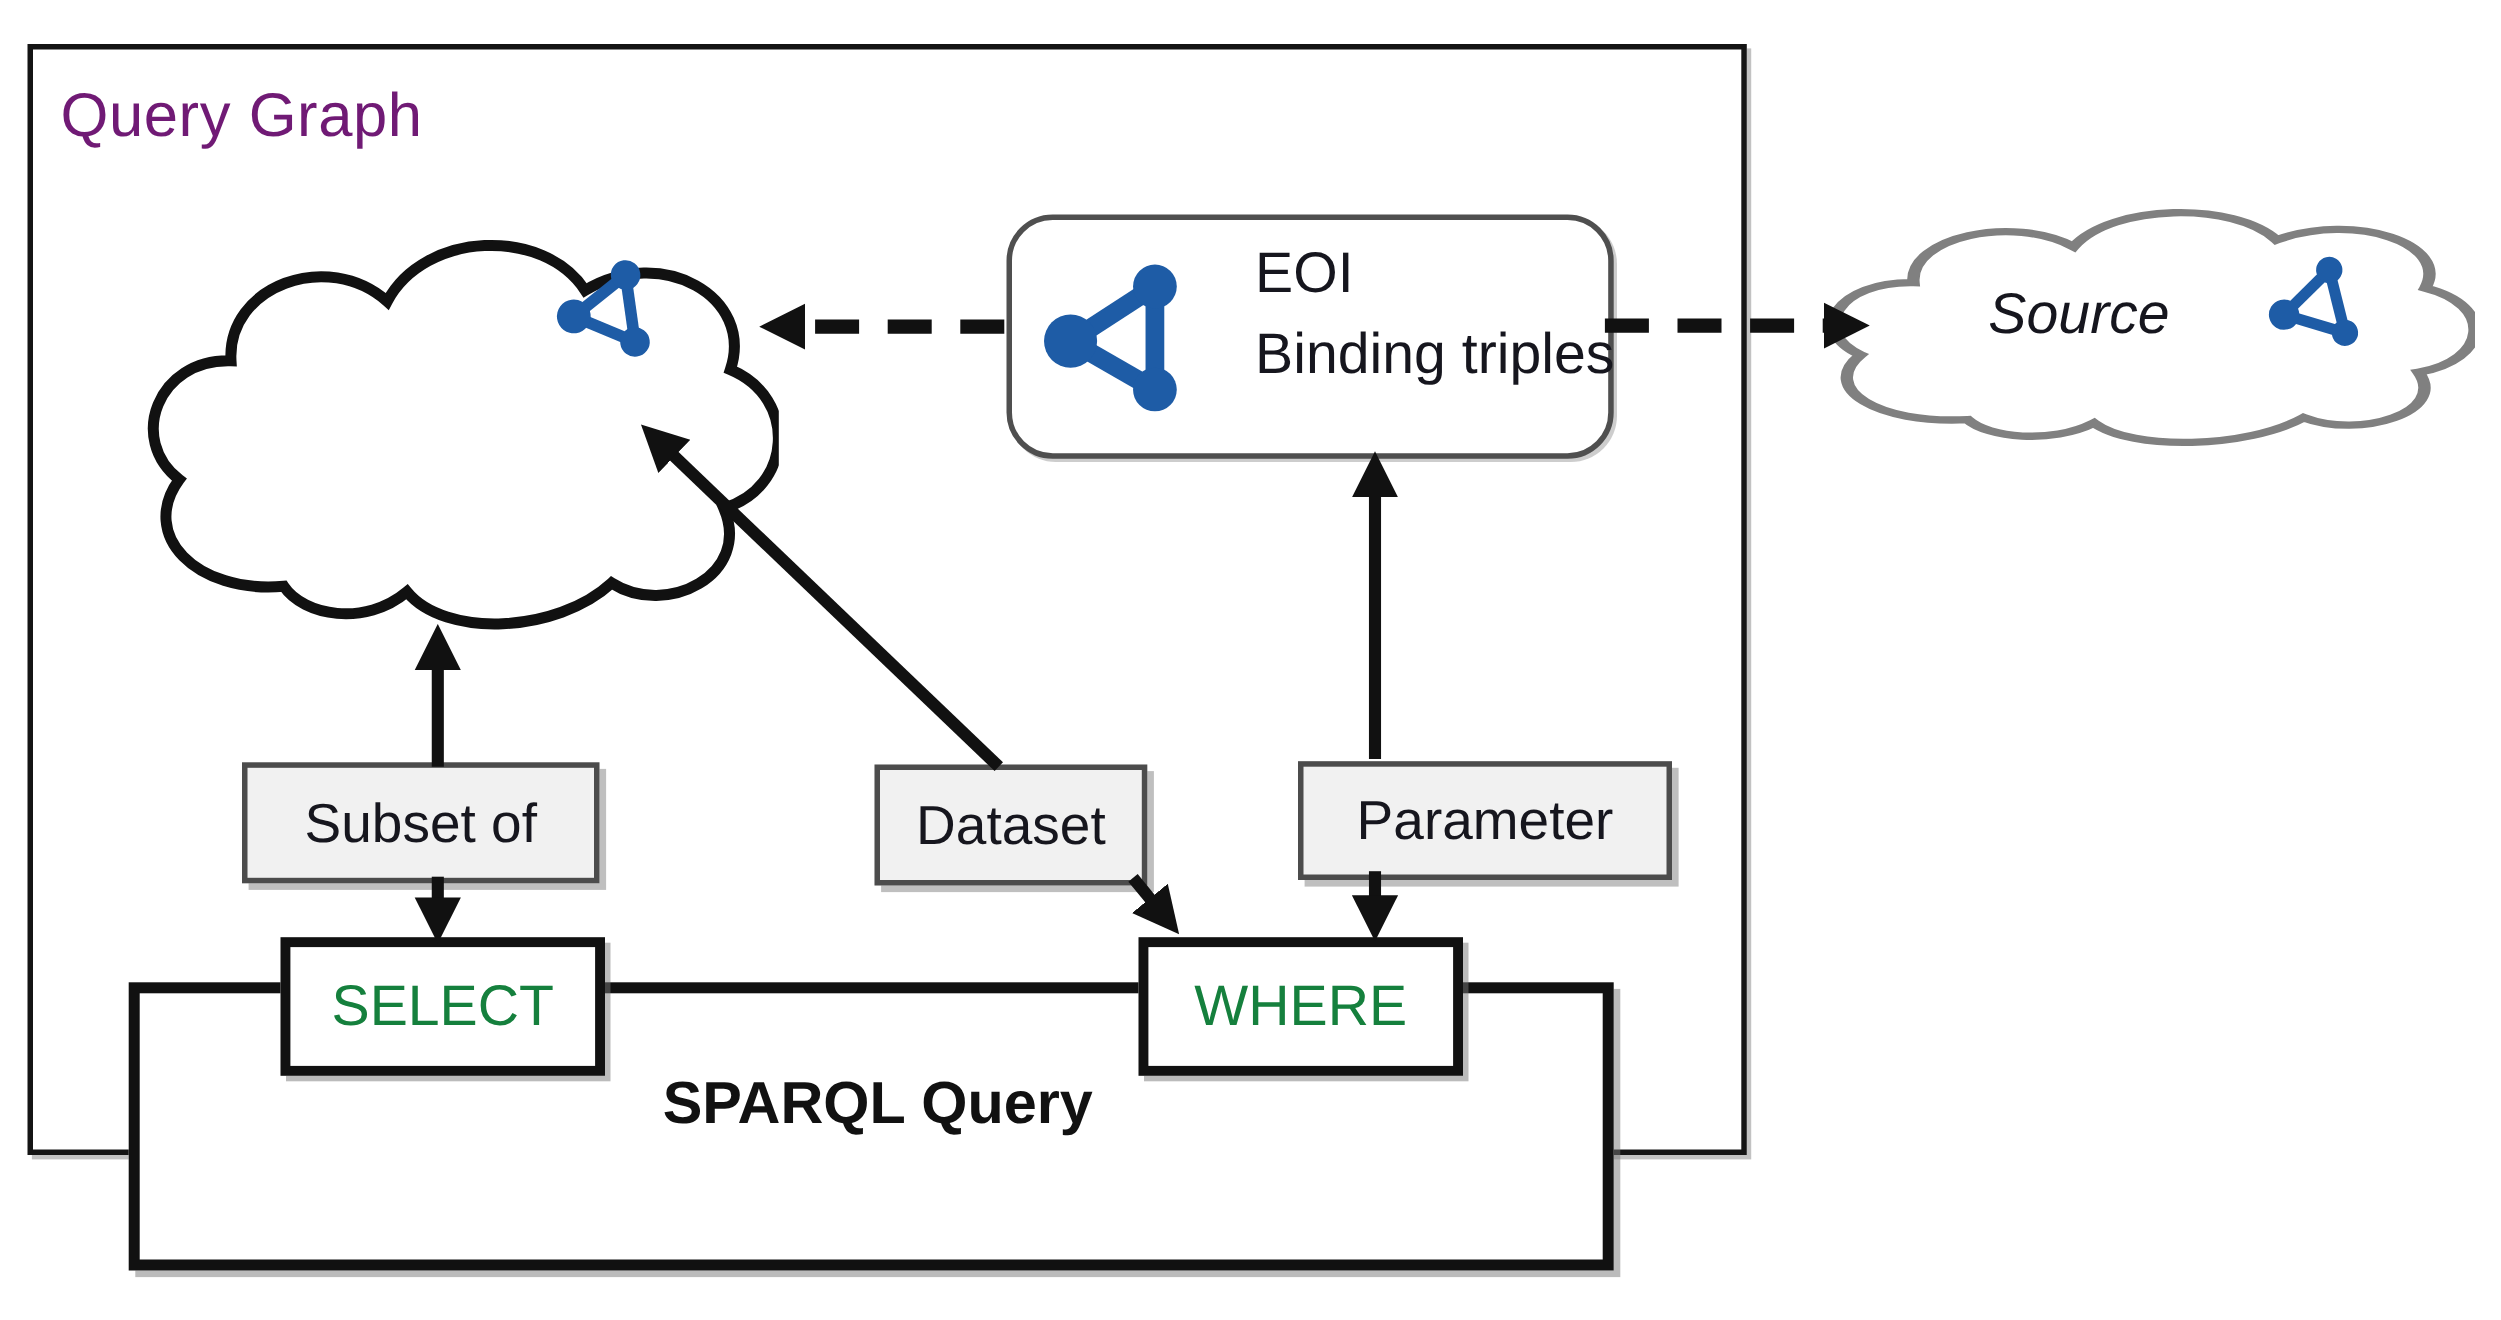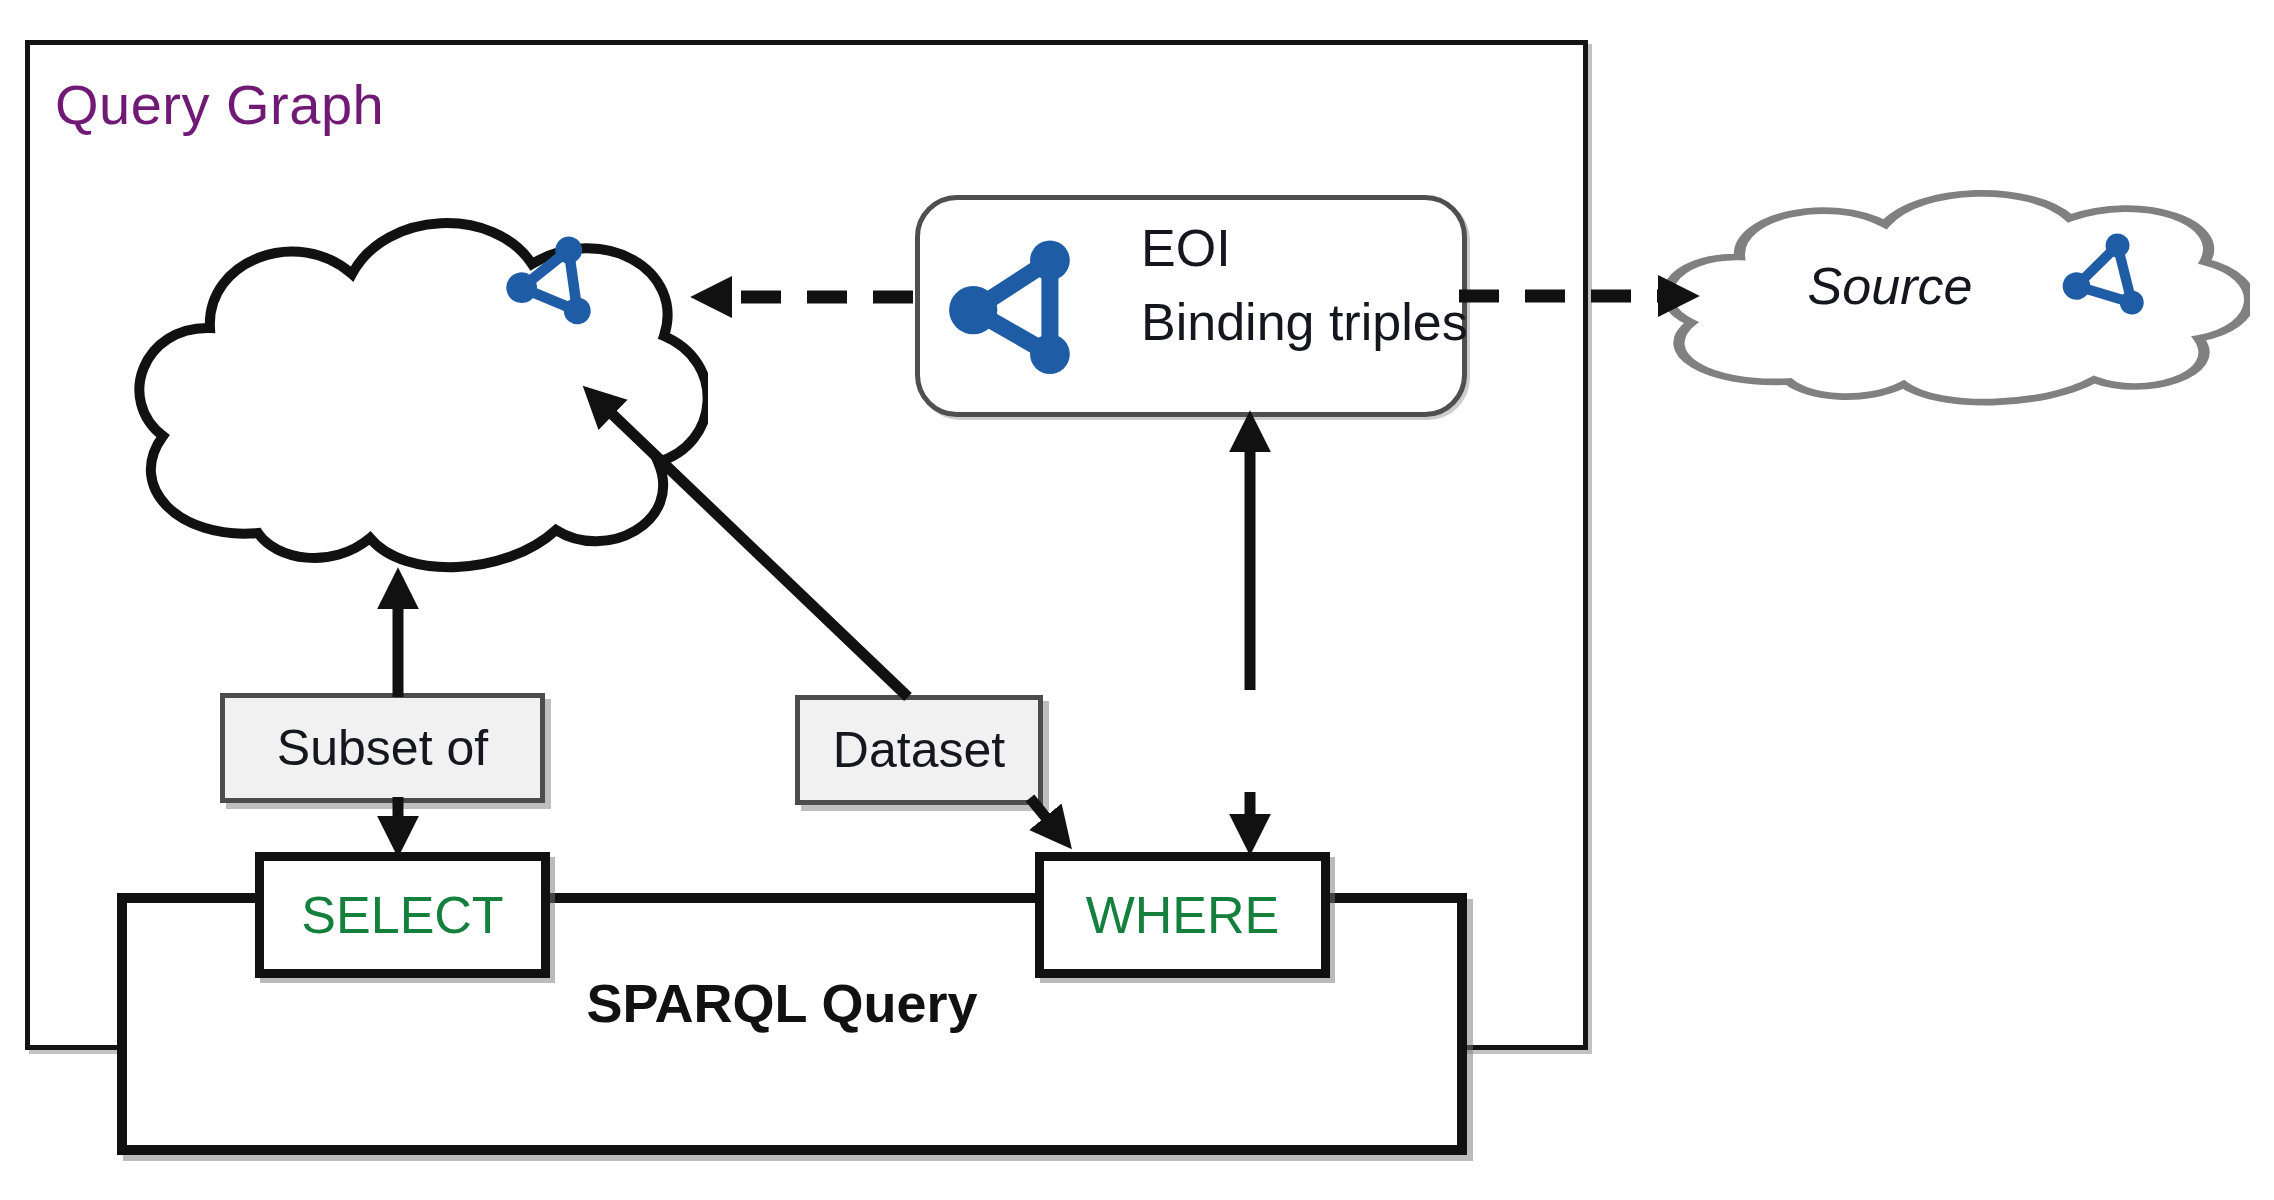--- a/index.html
+++ b/index.html
@@ -34,21 +34,21 @@
   }
   #subsetof-box{left:220px;top:693px;width:315px;height:100px;}
   #service-box{left:795px;top:695px;width:238px;height:100px;}
   #parameter-box{left:1180px;top:692px;width:330px;height:98px;}
   
   #sparql-box{
     left:117px;top:893px;width:1330px;height:242px;
     background:#ffffff;border:10px solid #111111;
     box-shadow:6px 6px 0 rgba(120,120,120,.5);
   }
-  #sparql-label{left:117px;top:972px;width:1330px;text-align:center;font-size:54px;font-weight:bold;color:#111;}
+  #sparql-label{left:117px;top:972px;width:1330px;text-align:center;font-size:54px;font-weight:bold;color:#111;padding-left:16px;}
   .kw-box{
     background:#ffffff;border:9px solid #111111;
     box-shadow:5px 5px 0 rgba(120,120,120,.5);
     display:flex;align-items:center;justify-content:center;
     font-size:52px;color:#15803d;
   }
   #select-box{left:255px;top:852px;width:277px;height:108px;}
   #where-box{left:1035px;top:852px;width:277px;height:108px;}
   
   .icon{line-height:0;}
@@ -124,20 +124,21 @@
           <circle cx="22" cy="52" r="15" stroke="none"></circle>
           <circle cx="76" cy="20" r="13" stroke="none"></circle>
           <circle cx="76" cy="84" r="13" stroke="none"></circle>
         </g>
       </svg>
     </div>
   </div>
 
   <div id="subsetof-box" class="abs rel-box">Subset of</div>
   <div id="service-box" class="abs rel-box">Dataset</div>
+  <div id="parameter-box" class="abs rel-box">Parameter</div>
 
   <div id="sparql-box" class="abs"></div>
   <div id="sparql-label" class="abs">SPARQL Query</div>
   <div id="select-box" class="abs kw-box">SELECT</div>
   <div id="where-box" class="abs kw-box">WHERE</div>
 
   <svg id="arrows" class="abs" viewBox="0 0 2274 1200">
     <defs>
       <marker id="ah" viewBox="0 0 10 10" refX="1" refY="5" markerWidth="42" markerHeight="46" markerUnits="userSpaceOnUse" orient="auto-start-reverse">
         <path d="M0 0 L10 5 L0 10 Z" fill="#111111"></path>

